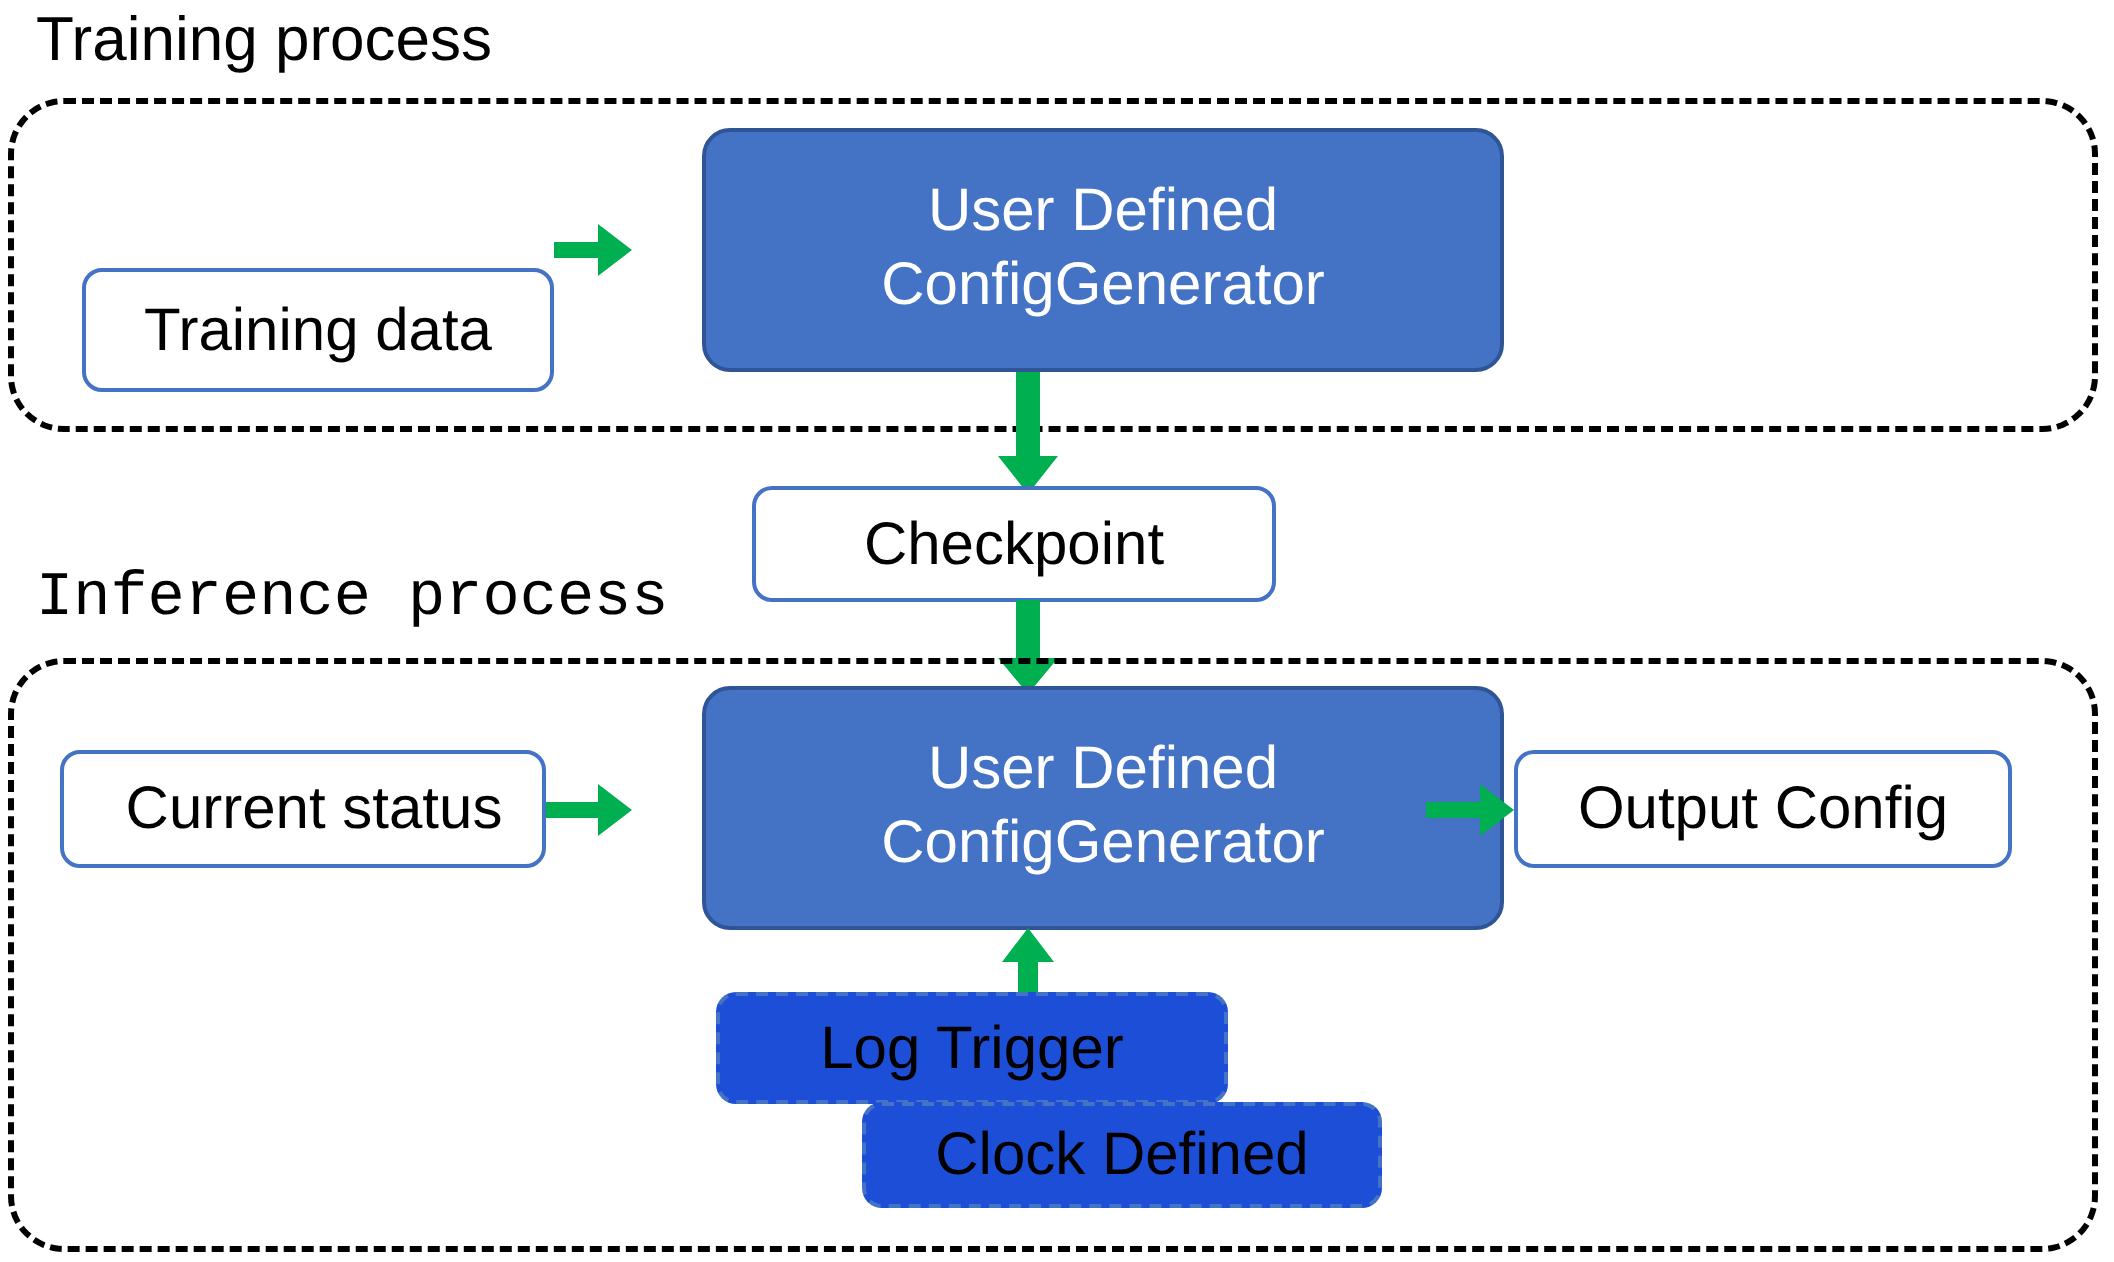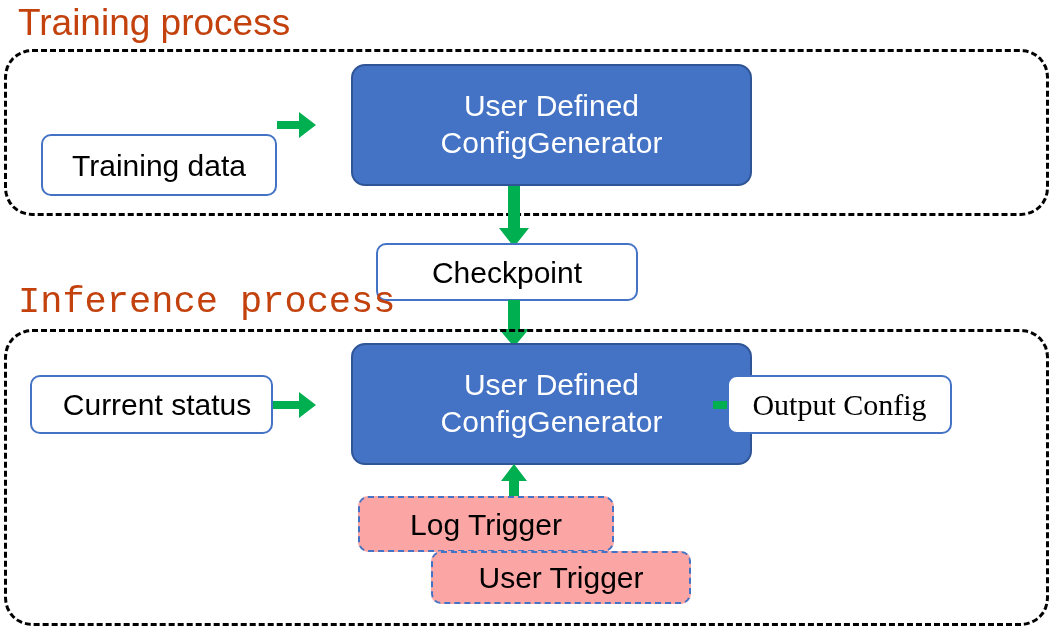--- a/index.html
+++ b/index.html
@@ -12,22 +12,22 @@
   }
   #canvas {
     position: relative;
     width: 1057px;
     height: 631px;
     background: #ffffff;
     overflow: hidden;
   }
   .group-label {
     position: absolute;
-    color: #c2410c;
-    font-size: 37px;
+    color: #000000;
+    font-size: 31px;
     line-height: 1;
     white-space: nowrap;
     font-family: "Liberation Sans", sans-serif;
   }
   .process-container {
     position: absolute;
     box-sizing: border-box;
     border: 3px dashed #000000;
     border-radius: 28px;
     background: transparent;
@@ -51,21 +51,21 @@
   .node-primary {
     background: #4472C4;
     border: 2px solid #2F5597;
     color: #ffffff;
     font-size: 30px;
     line-height: 1.22;
     border-radius: 14px;
     margin-left: 39px;
   }
   .node-trigger {
-    background: #fca5a5;
+    background: #1d4ed8;
     border: 2px dashed #4472C4;
     color: #000000;
     font-size: 30px;
     line-height: 1.1;
     border-radius: 10px;
   }
   .arrow {
     position: absolute;
   }
   .arrow svg {
@@ -135,31 +135,31 @@
       <path d="M0,13 L26,13 L26,4 L43,17 L26,30 L26,21 L0,21 Z" fill="#00B050"></path>
     </svg>
   </div>
 
   <div class="arrow" style="left:713px; top:388px; width:45px; height:34px;">
     <svg width="45" height="34" viewBox="0 0 45 34">
       <path d="M0,13 L27,13 L27,4 L44,17 L27,30 L27,21 L0,21 Z" fill="#00B050"></path>
     </svg>
   </div>
 
-  <div class="node node-plain" style="left:727px; top:375px; width:225px; height:59px;font-family:Liberation Serif, serif;">
+  <div class="node node-plain" style="left:757px; top:375px; width:249px; height:59px;">
     <span class="node-label">Output Config</span>
   </div>
 
   <div class="arrow" style="left:499px; top:464px; width:30px; height:36px;">
     <svg width="30" height="36" viewBox="0 0 30 36">
       <path d="M15,0 L28,17 L20,17 L20,36 L10,36 L10,17 L2,17 Z" fill="#00B050"></path>
     </svg>
   </div>
 
   <div class="node node-trigger" style="left:358px; top:496px; width:256px; height:56px; z-index:1;">
     <span class="node-label">Log Trigger</span>
   </div>
 
   <div class="node node-trigger" style="left:431px; top:551px; width:260px; height:53px; z-index:2;">
-    <span class="node-label">User Trigger</span>
+    <span class="node-label">Clock Defined</span>
   </div>
 
 </div>
 
 </body></html>

